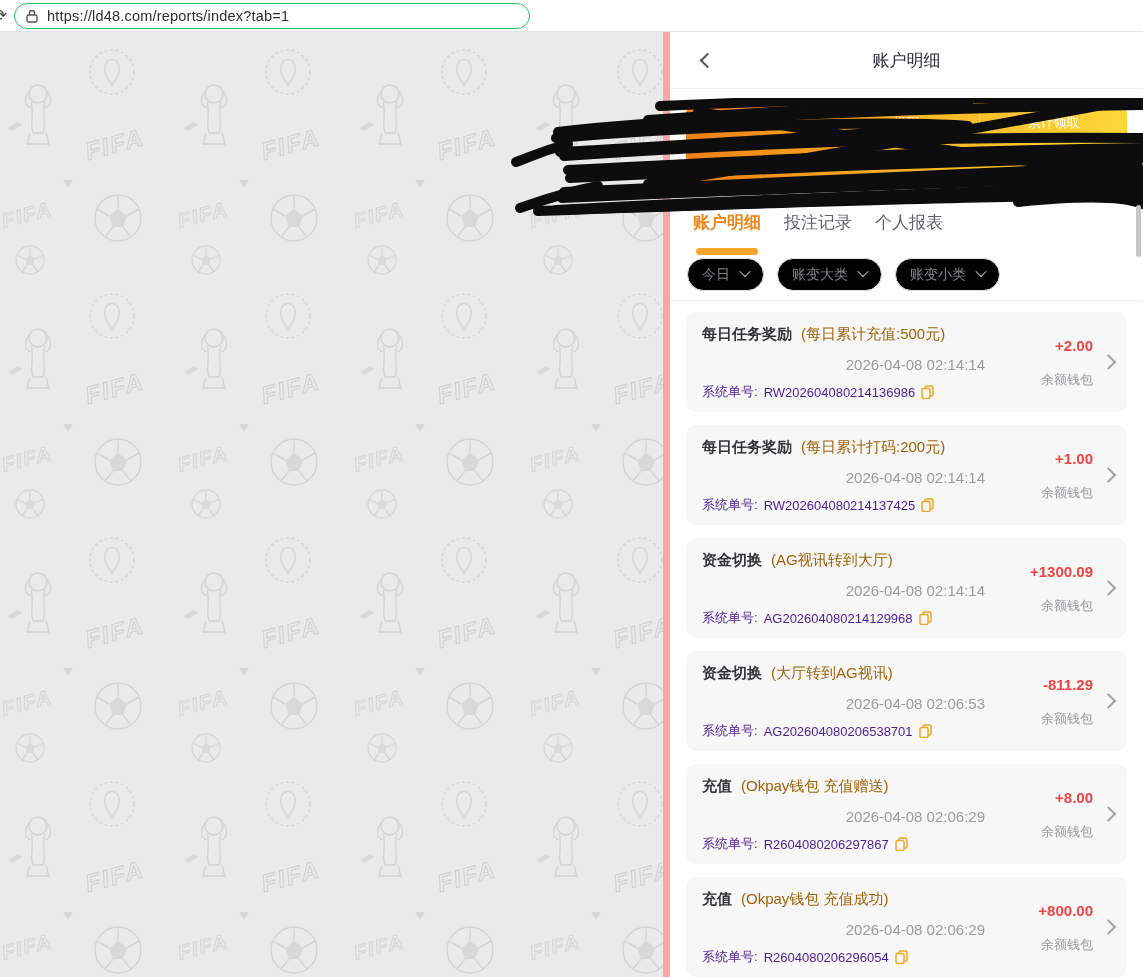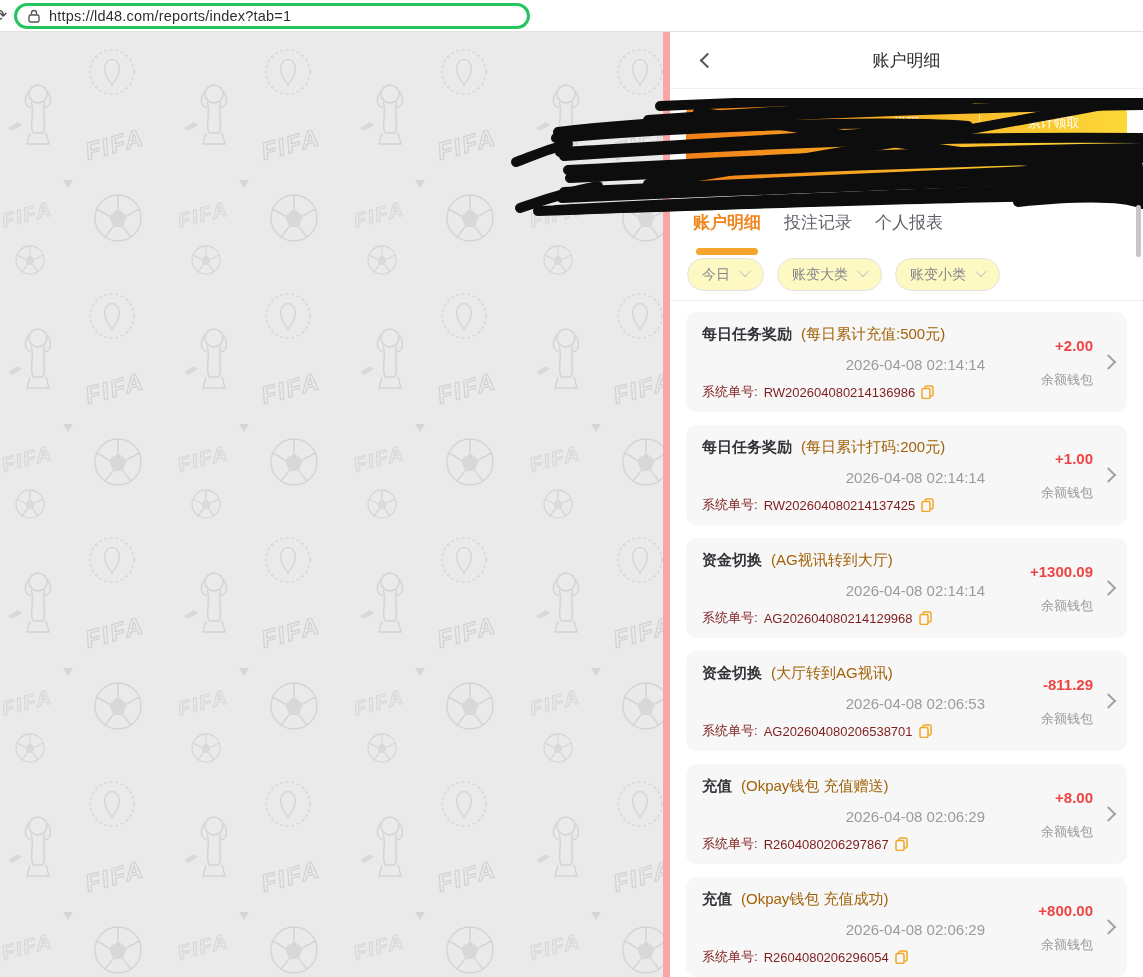--- a/index.html
+++ b/index.html
@@ -5,21 +5,21 @@
   * { margin:0; padding:0; box-sizing:border-box; }
   html,body { width:1143px; height:977px; overflow:hidden; background:#fff;
     font-family:"Liberation Sans","DejaVu Sans",sans-serif; }
   #stage { position:relative; width:1143px; height:977px; overflow:hidden; }
 
   
   .browser-bar { position:absolute; left:0; top:0; width:1143px; height:32px;
     background:#fff; border-bottom:1px solid #e2e2e2; z-index:40; }
   .reload-ic { position:absolute; left:-7px; top:5px; font-size:17px; color:#4a4a4a; }
   .url-pill { position:absolute; left:14px; top:3px; width:516px; height:26px;
-    border:3px solid #22c55e; border-radius:14px; background:#fff;
+    border:1px solid #22c55e; border-radius:14px; background:#fff;
     display:flex; align-items:center; padding:0 11px; gap:9px; }
   .url-text { font-size:14.5px; color:#2e2e2e; letter-spacing:.2px; white-space:nowrap; }
 
   
   .bg-wrap { position:absolute; left:0; top:32px; width:1143px; height:945px; background:#eaeaea; }
 
   
   .panel { position:absolute; left:663px; top:32px; width:480px; height:945px;
     background:#fff; border-left:7px solid #fca5a5; z-index:10; }
   .panel-header { position:relative; height:57px; border-bottom:1px solid #f0f0f0;
@@ -42,34 +42,34 @@
   .tab { position:relative; font-size:17px; color:#5f5f68; padding-bottom:14px; cursor:pointer; }
   .tab .tab-underline { display:none; }
   .tab.active { color:#f08519; font-weight:bold; }
   .tab.active .tab-underline { display:block; position:absolute; left:50%; transform:translateX(-50%);
     bottom:3px; width:62px; height:7px; border-radius:4px; background:#f6a42e; }
 
   .filters-row { height:43px; padding-left:17px; display:flex; gap:13px; align-items:flex-start;
     border-bottom:1px solid #ededed; background:#fff; }
   .pill { display:flex; align-items:center; gap:11px; height:33px; padding:0 14px;
     border:1px solid #e2e2e2; border-radius:17px; font-size:14px; color:#84848c;
-    background:#fef9c3; cursor:pointer; }
+    background:#000000; cursor:pointer; }
   .chev-down { width:8px; height:8px; border-right:1.6px solid #c3c3c3; border-bottom:1.6px solid #c3c3c3;
     transform:rotate(45deg) translate(-1px,-1px); margin-top:-3px; }
 
   .txn-list { padding:11px 16px 12px; background:#fff; }
   .txn-card { position:relative; height:100px; background:#f7f7f8; border-radius:10px;
     margin-bottom:13px; padding:13px 34px 0 16px; display:flex; cursor:pointer; }
   .txn-left { flex:1; min-width:0; }
   .txn-title-row { display:flex; align-items:baseline; gap:9px; }
   .txn-title { font-size:15px; font-weight:bold; color:#333338; white-space:nowrap; }
   .txn-subtitle { font-size:15px; color:#a16207; white-space:nowrap; }
   .txn-date { margin-top:12px; font-size:15px; color:#9b9b9f;text-align:right; }
   .txn-order { margin-top:10px; display:flex; align-items:center; gap:6px;
-    font-size:13px; color:#7f1d1d; }
+    font-size:13px; color:#4c1d95; }
   .copy-icon { display:inline-flex; cursor:pointer; }
   .txn-right { width:108px; display:flex; flex-direction:column; align-items:flex-end;
     padding-top:12px; gap:17px; }
   .amount { font-size:15px; font-weight:bold; }
   .amount.positive { color:#ef4444; }
   .amount.negative { color:#ef4444; }
   .wallet { font-size:13px; color:#9b9b9f; }
   .chevron-right { position:absolute; right:13px; top:50%; width:11px; height:11px;
     border-top:2px solid #a3a3a7; border-right:2px solid #a3a3a7;
     transform:translateY(-50%) rotate(45deg); }

